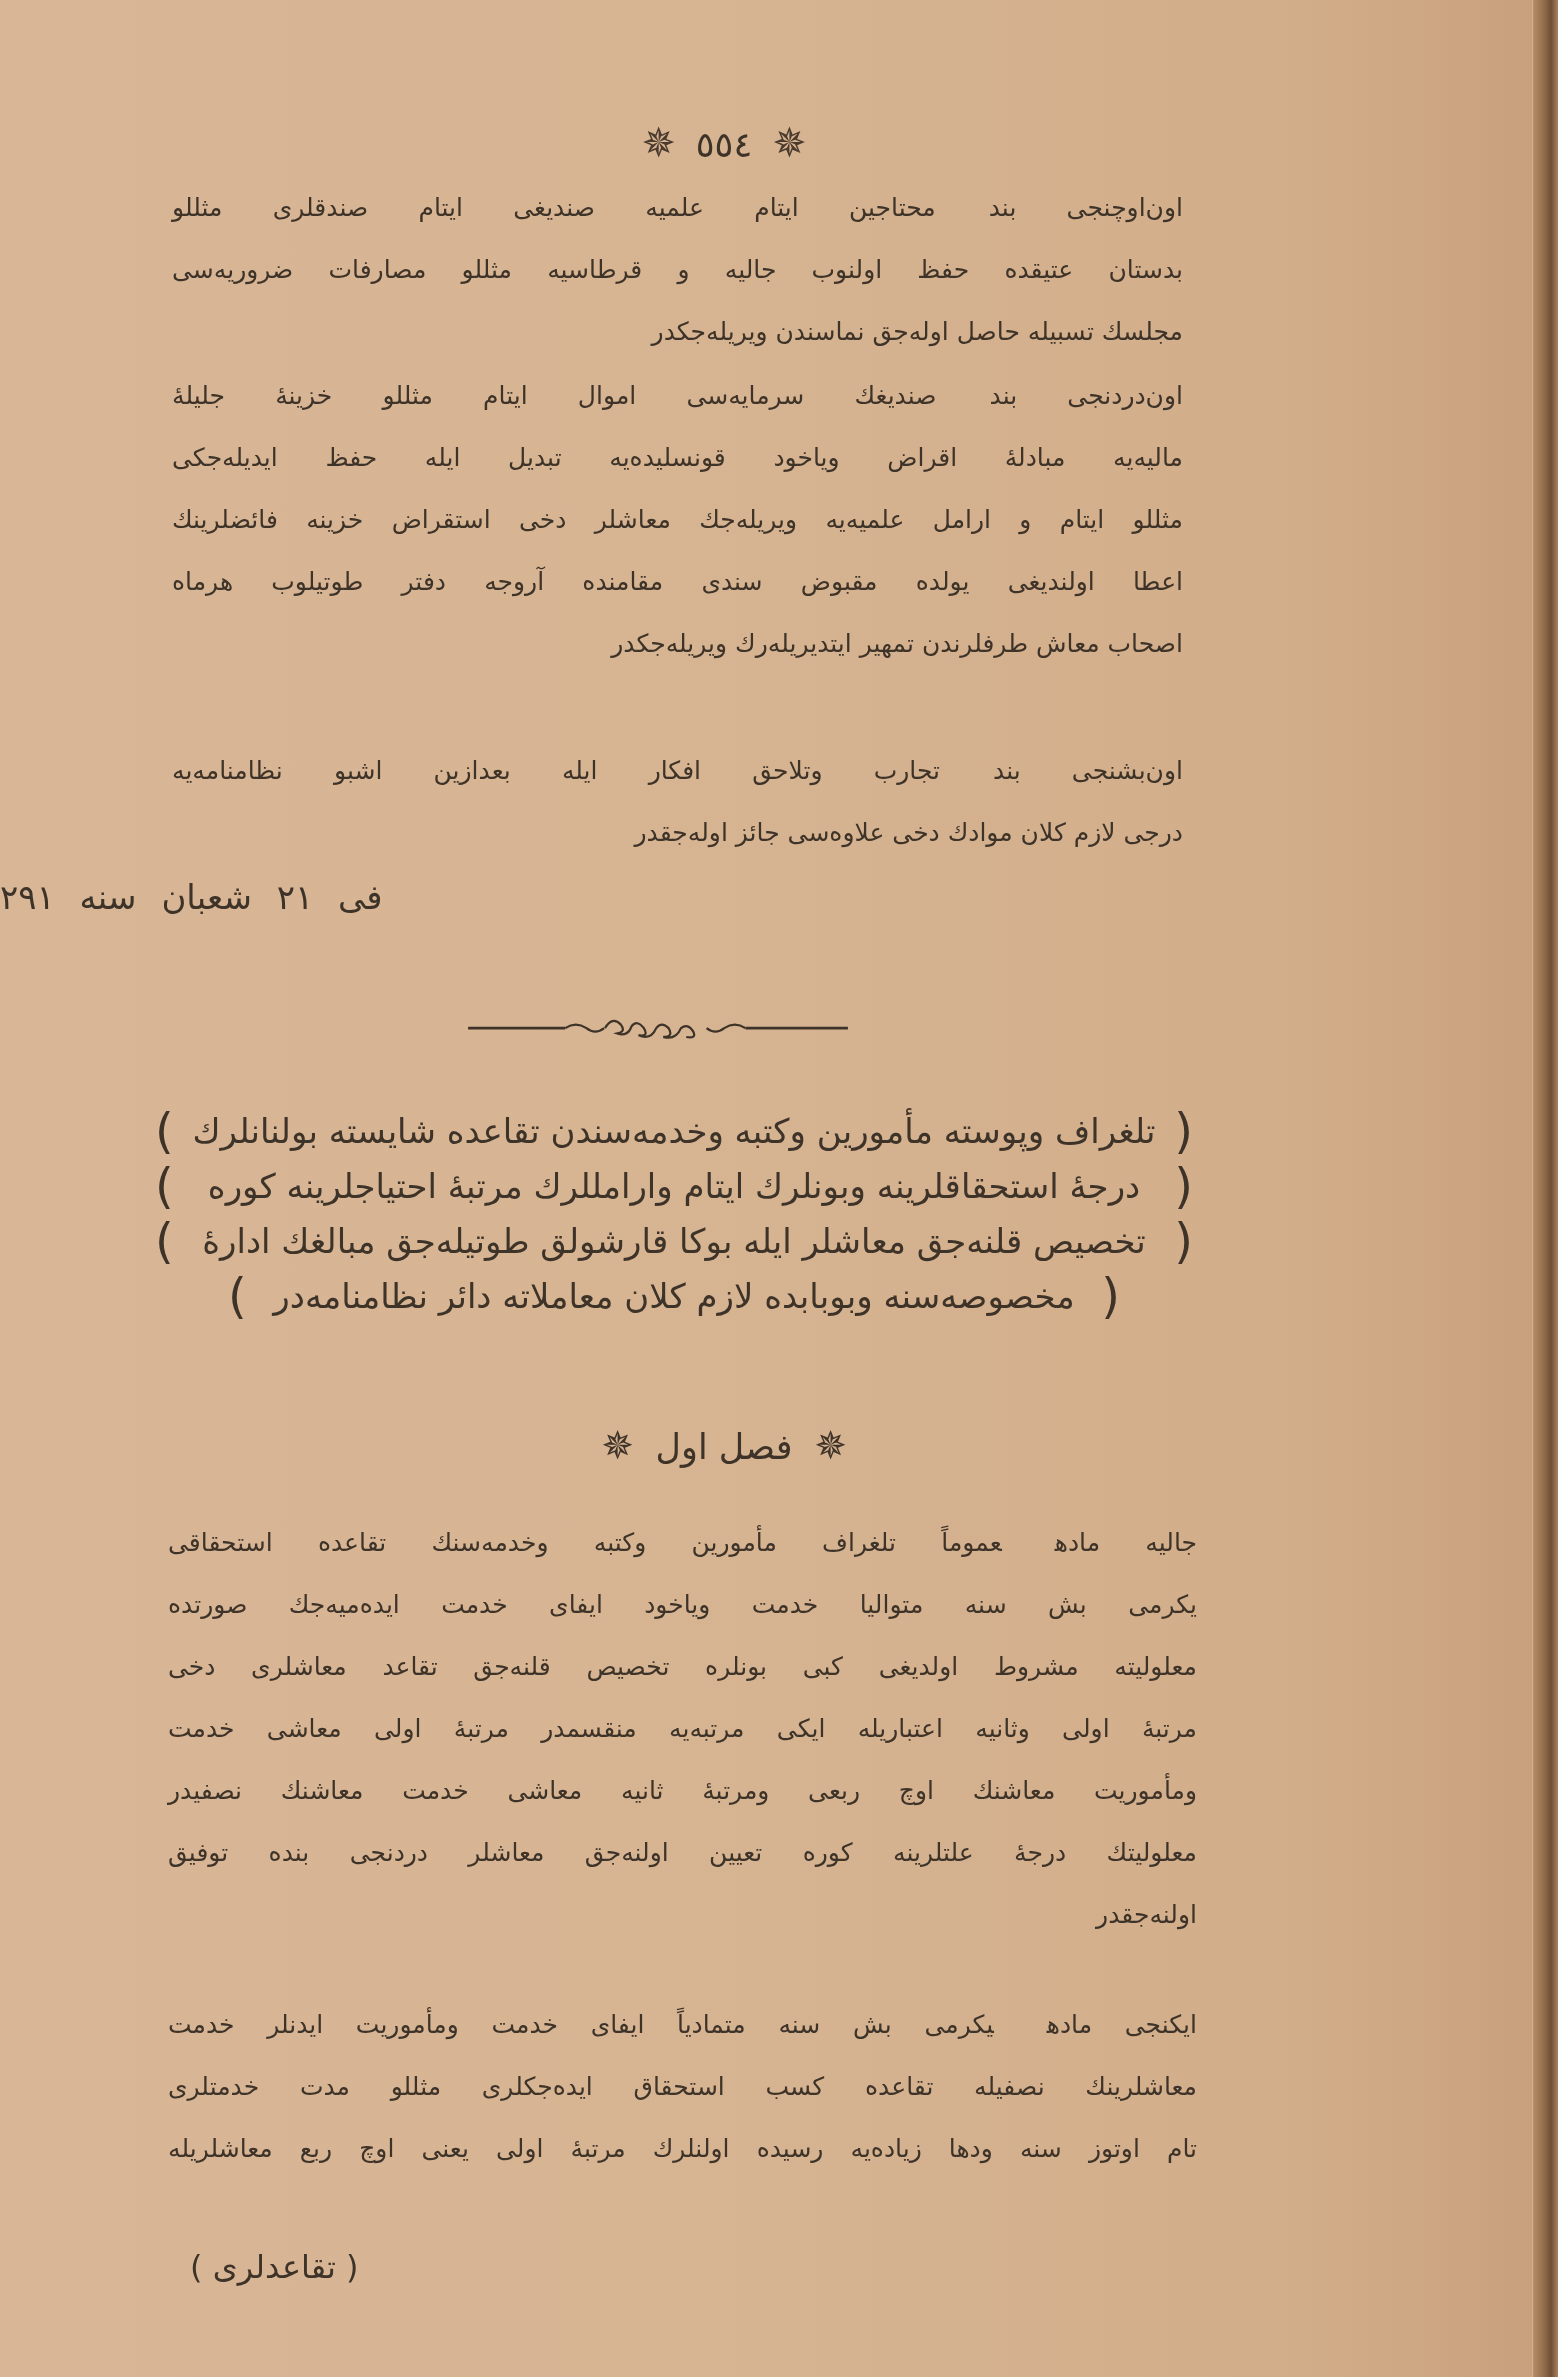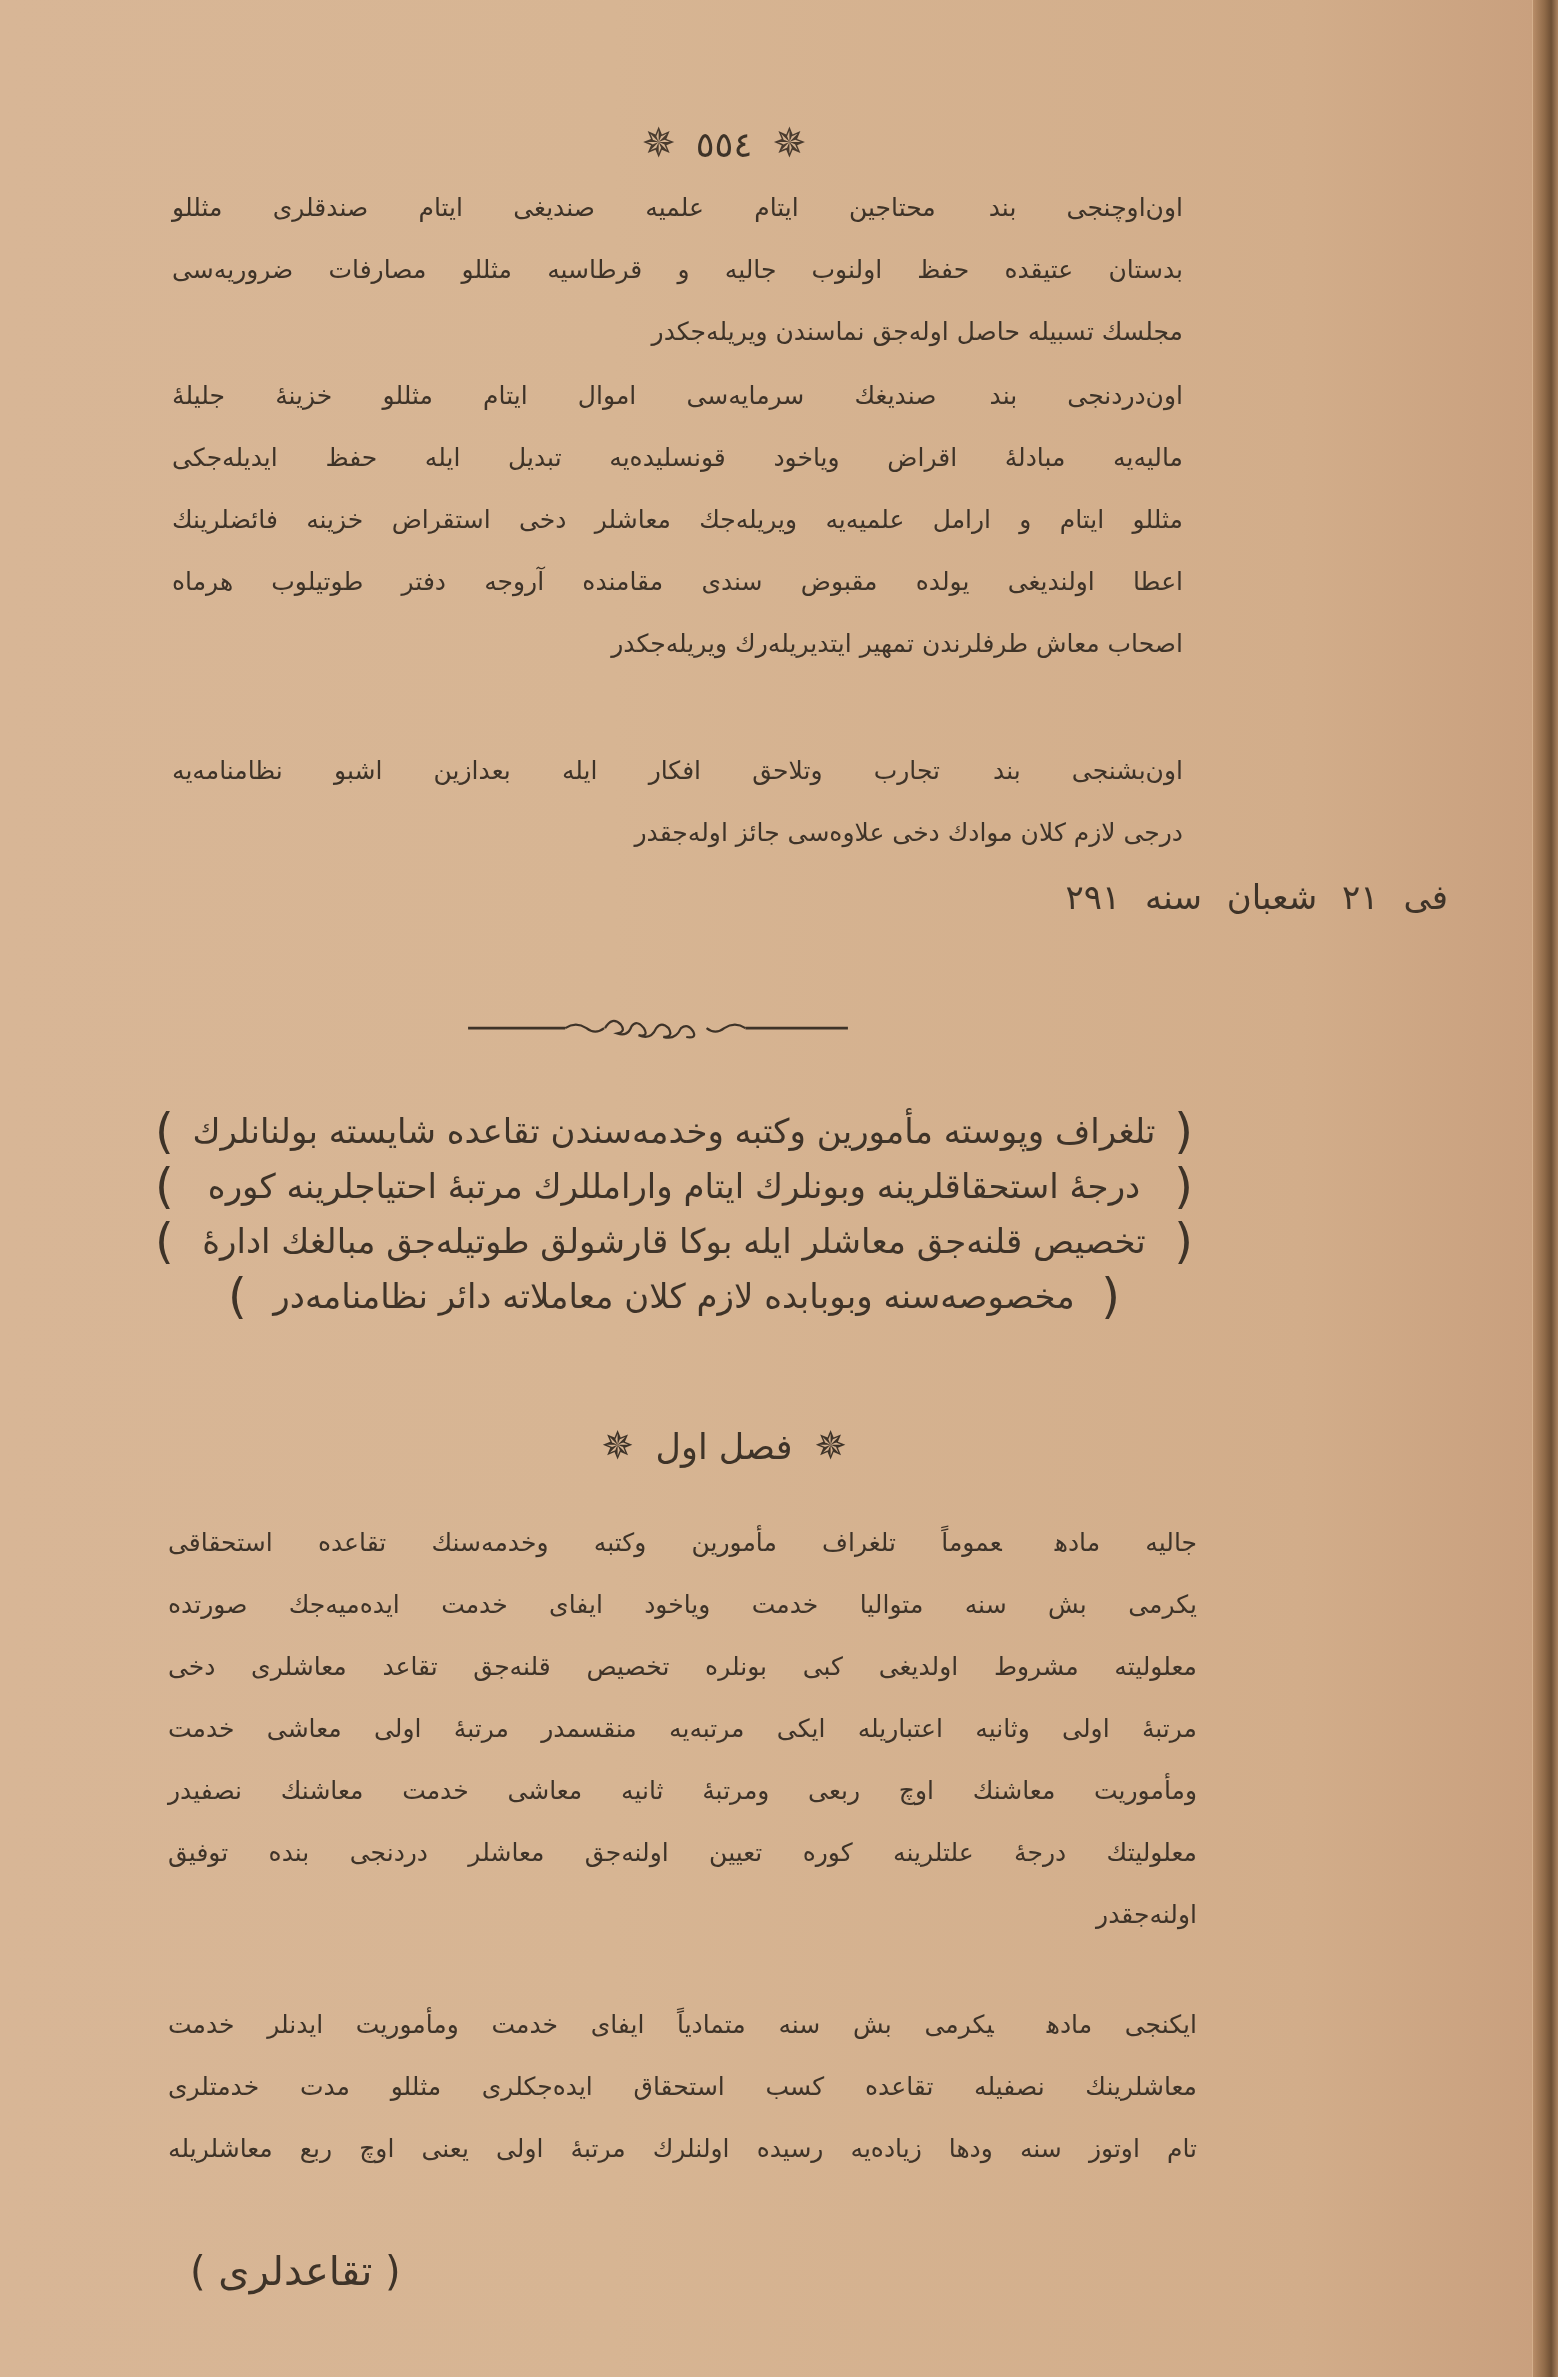--- a/index.html
+++ b/index.html
@@ -54,21 +54,21 @@
     text-align: justify;
     text-align-last: justify;
     color: #3e3328;
   }
   .line.short { text-align-last: right; }
   .line .label { margin-left: 53px; }
   .date-line {
     position: absolute;
     top: 877px;
     left: 0; width: 1448px;
-    text-align: right;
+    text-align: left;
     font-size: 34px;
     color: #3e3328;
     word-spacing: 14px;
   }
   .divider {
     position: absolute;
     top: 1014px;
     left: 468px;
     width: 380px;
     height: 26.5px;
@@ -109,21 +109,21 @@
     top: 1447px;
     left: 0; width: 1448px;
     text-align: center;
     font-size: 34px;
     color: #3e3328;
   }
   .closing {
     position: absolute;
     top: 2248px;
     left: 190px;
-    font-size: 40px;
+    font-size: 32px;
     color: #3e3328;
   }
 </style>
 </head>
 <body>
 
 <div class="page">
 
   <div class="page-number">
     <span class="flower">✵</span>

